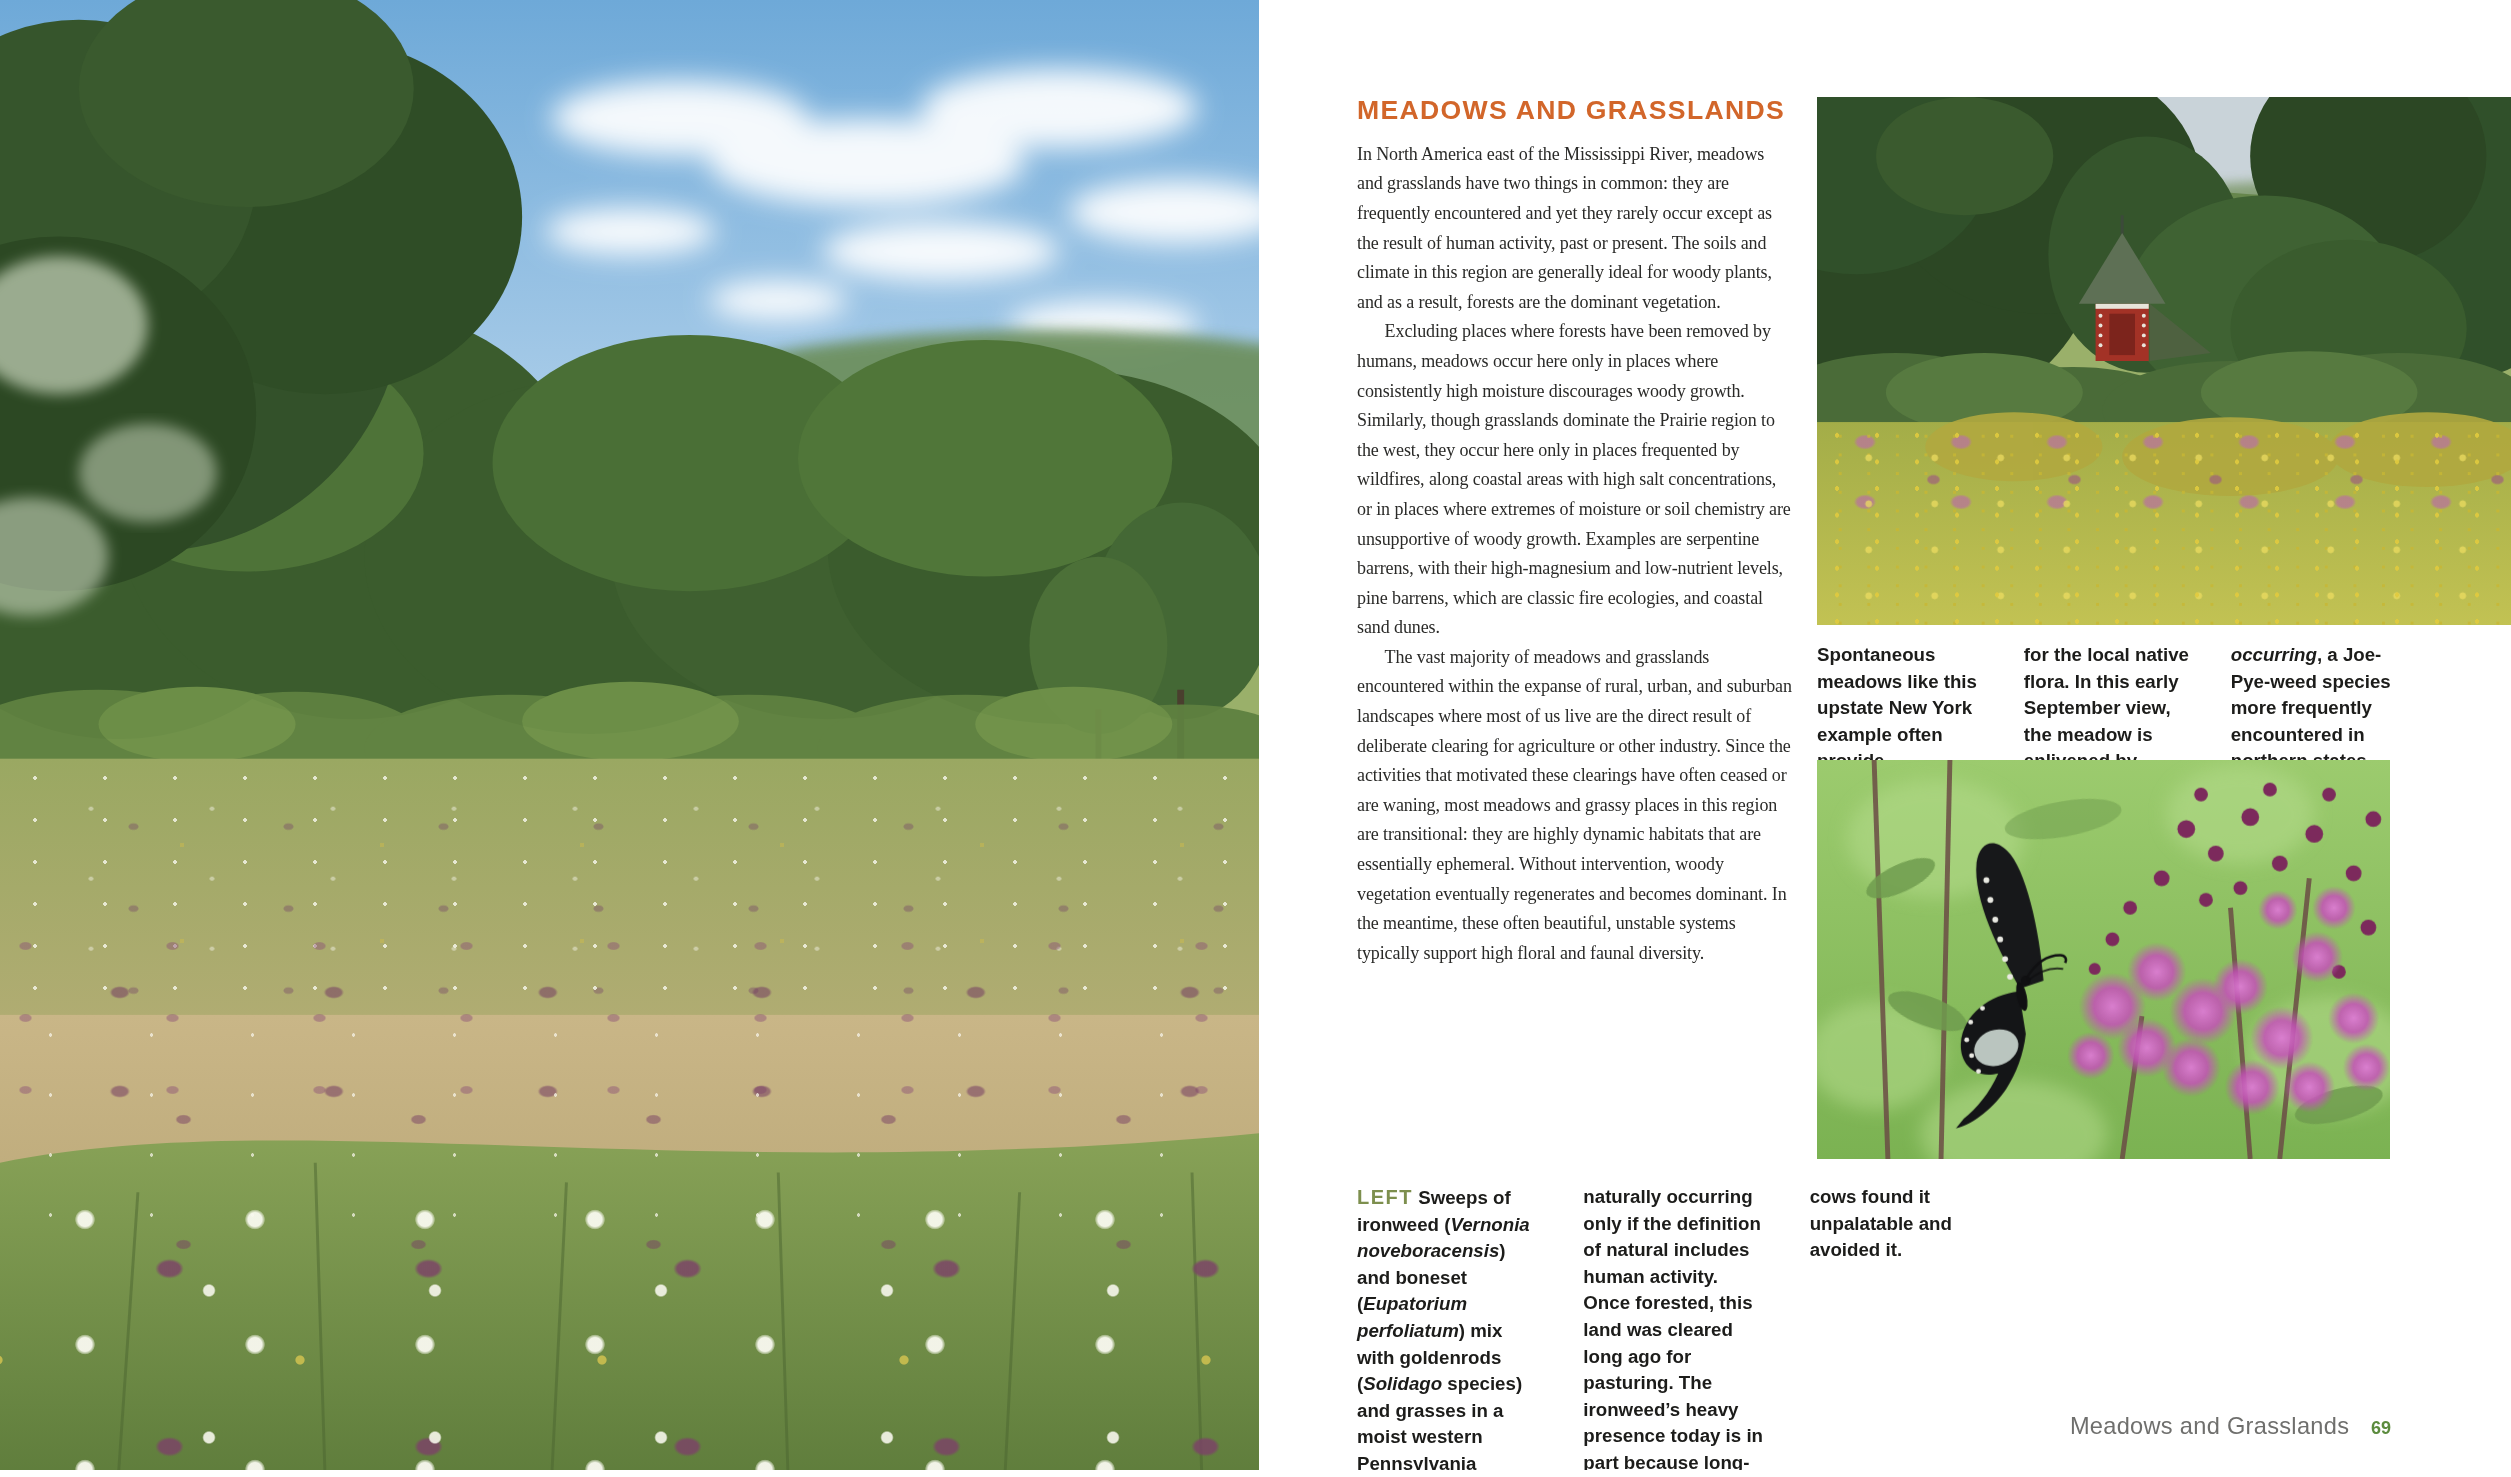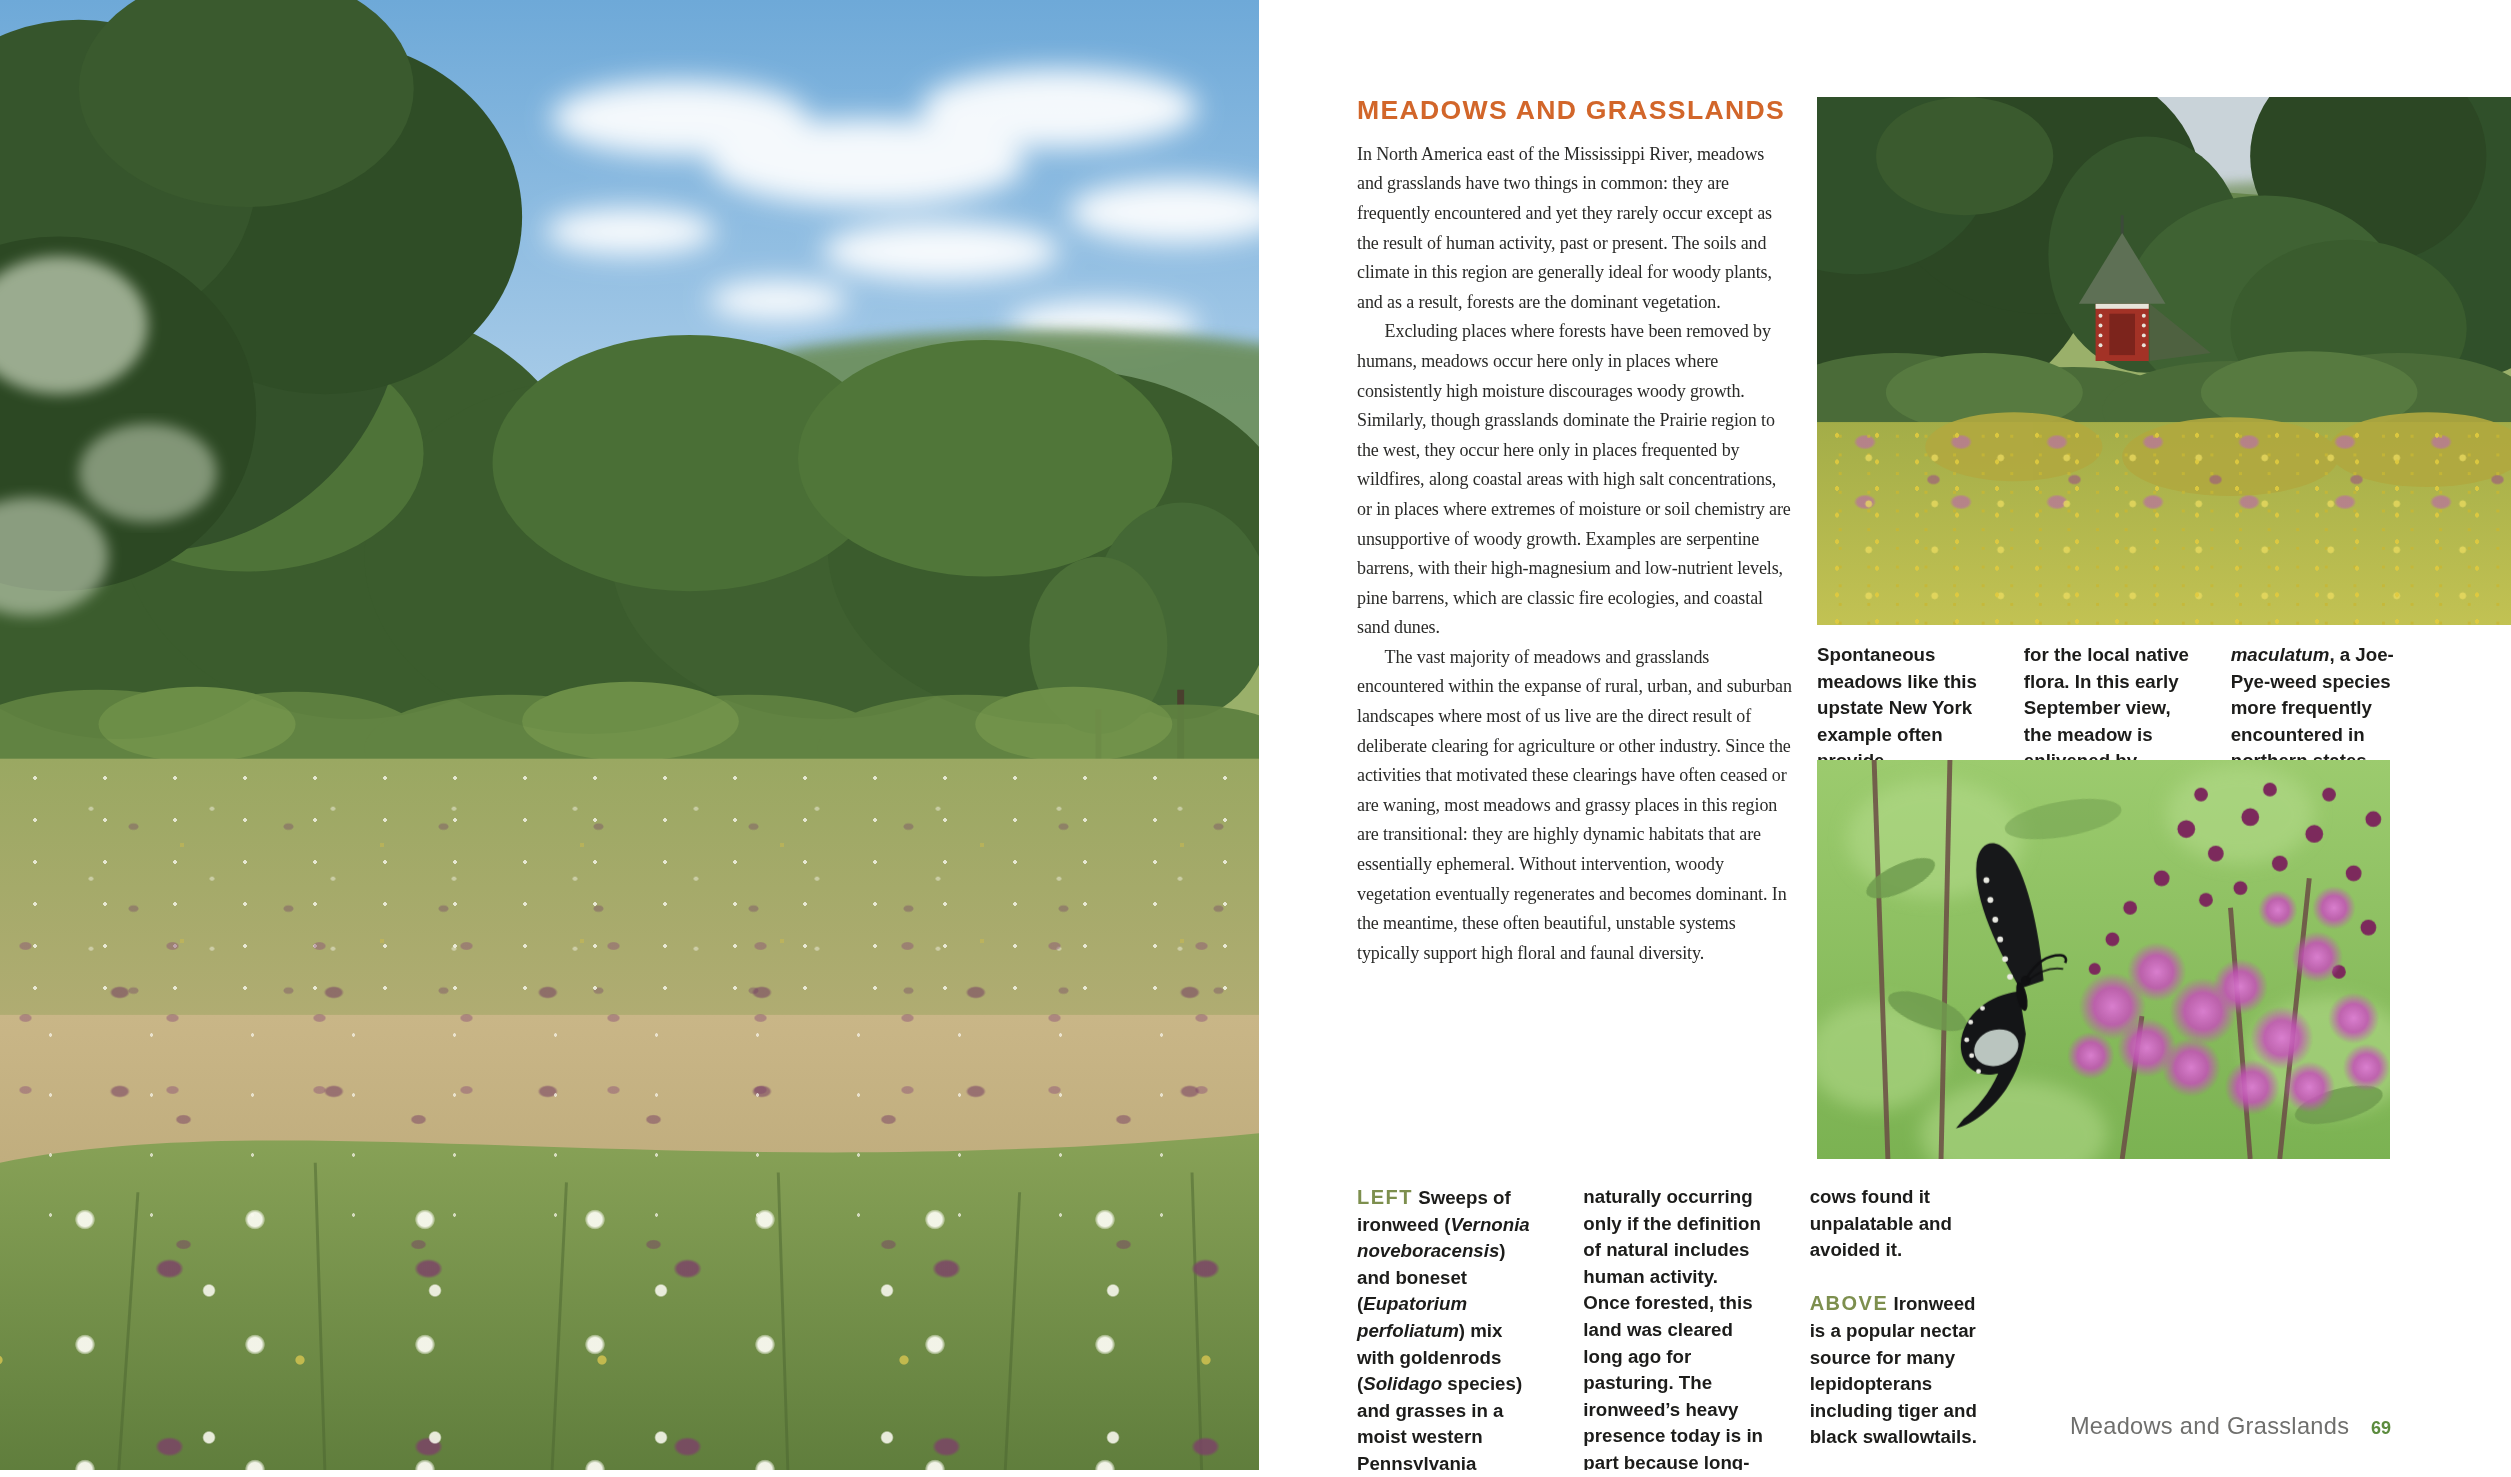--- a/index.html
+++ b/index.html
@@ -245,21 +245,21 @@
           <ellipse cx="620" cy="358" rx="100" ry="38"></ellipse>
       </g>
     </svg>
     <div class="ov" id="tr-pink"></div>
     <div class="ov" id="tr-yellow"></div>
   </figure>
 
   <div class="cap-grid" id="cap-top">
     <div class="cap"><span>Spontaneous meadows like this upstate New York example often provide opportunities</span></div>
     <div class="cap"><span>for the local native flora. In this early September view, the meadow is enlivened by </span><span class="it">Eupatorium</span></div>
-    <div class="cap"><span class="it">maculatum</span><span>, a Joe-Pye-weed species more frequently encountered in northern states.</span></div>
+    <div class="cap"><span class="it">occurring</span><span>, a Joe-Pye-weed species more frequently encountered in northern states.</span></div>
   </div>
 
   <figure class="photo" id="br-photo">
     <svg viewBox="0 0 582 405" preserveAspectRatio="none">
       <defs>
         <linearGradient id="brBg" x1="0" y1="0" x2="0" y2="1">
           <stop offset="0" stop-color="#9ccb6e"></stop>
             <stop offset="1" stop-color="#7bb252"></stop>
         </linearGradient>
         <radialGradient id="fuzz">
@@ -352,21 +352,20 @@
         <path d="M214,224 C226,214 238,210 250,212" stroke="#101012" stroke-width="2" fill="none" opacity="0.8"></path>
       </g>
     </svg>
   </figure>
 
   <div class="cap-grid" id="cap-bottom">
     <div class="cap"><span class="cap-label">LEFT</span><span> Sweeps of ironweed (</span><span class="it">Vernonia noveboracensis</span><span>) and boneset (</span><span class="it">Eupatorium perfoliatum</span><span>) mix with goldenrods (</span><span class="it">Solidago</span><span> species) and grasses in a moist western Pennsylvania meadow in late August. Such meadows are</span></div>
     <div class="cap"><span>naturally occurring only if the definition of natural includes human activity. Once forested, this land was cleared long ago for pasturing. The ironweed’s heavy presence today is in part because long-gone</span></div>
     <div class="cap">
       <p><span>cows found it unpalatable and avoided it.</span></p>
-      <p><span class="cap-label">ABOVE</span><span> Ironweed is a popular nectar source for many lepidopterans including tiger and black swallowtails.</span></p>
     </div>
   </div>
 
   <div id="footer">
     <span class="section">Meadows and Grasslands</span>
     <span class="pagenum">69</span>
   </div>
 
 </div>
 

